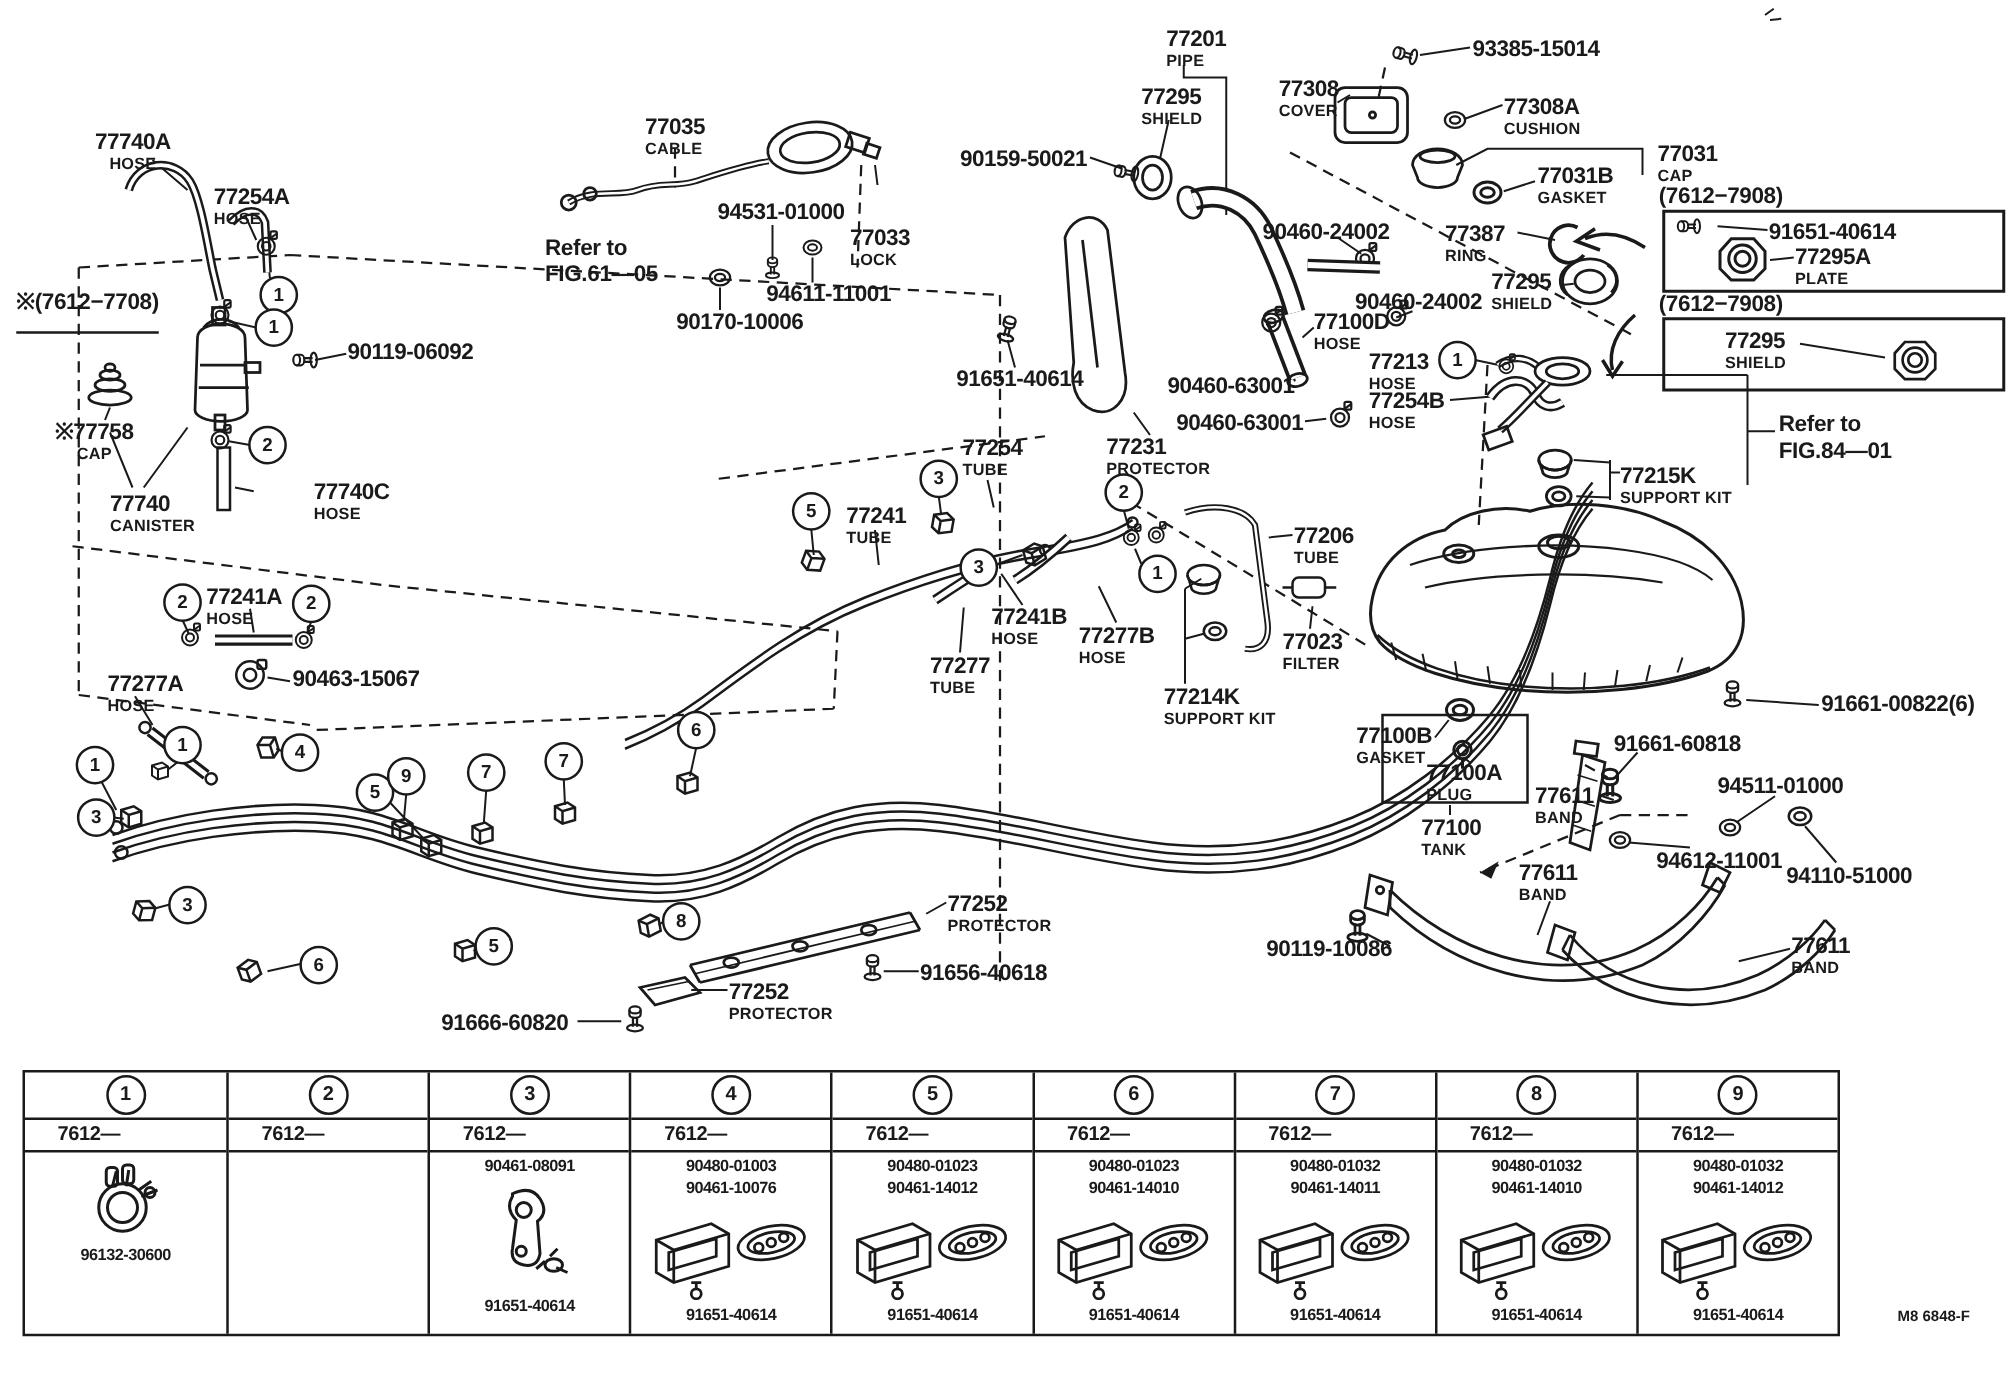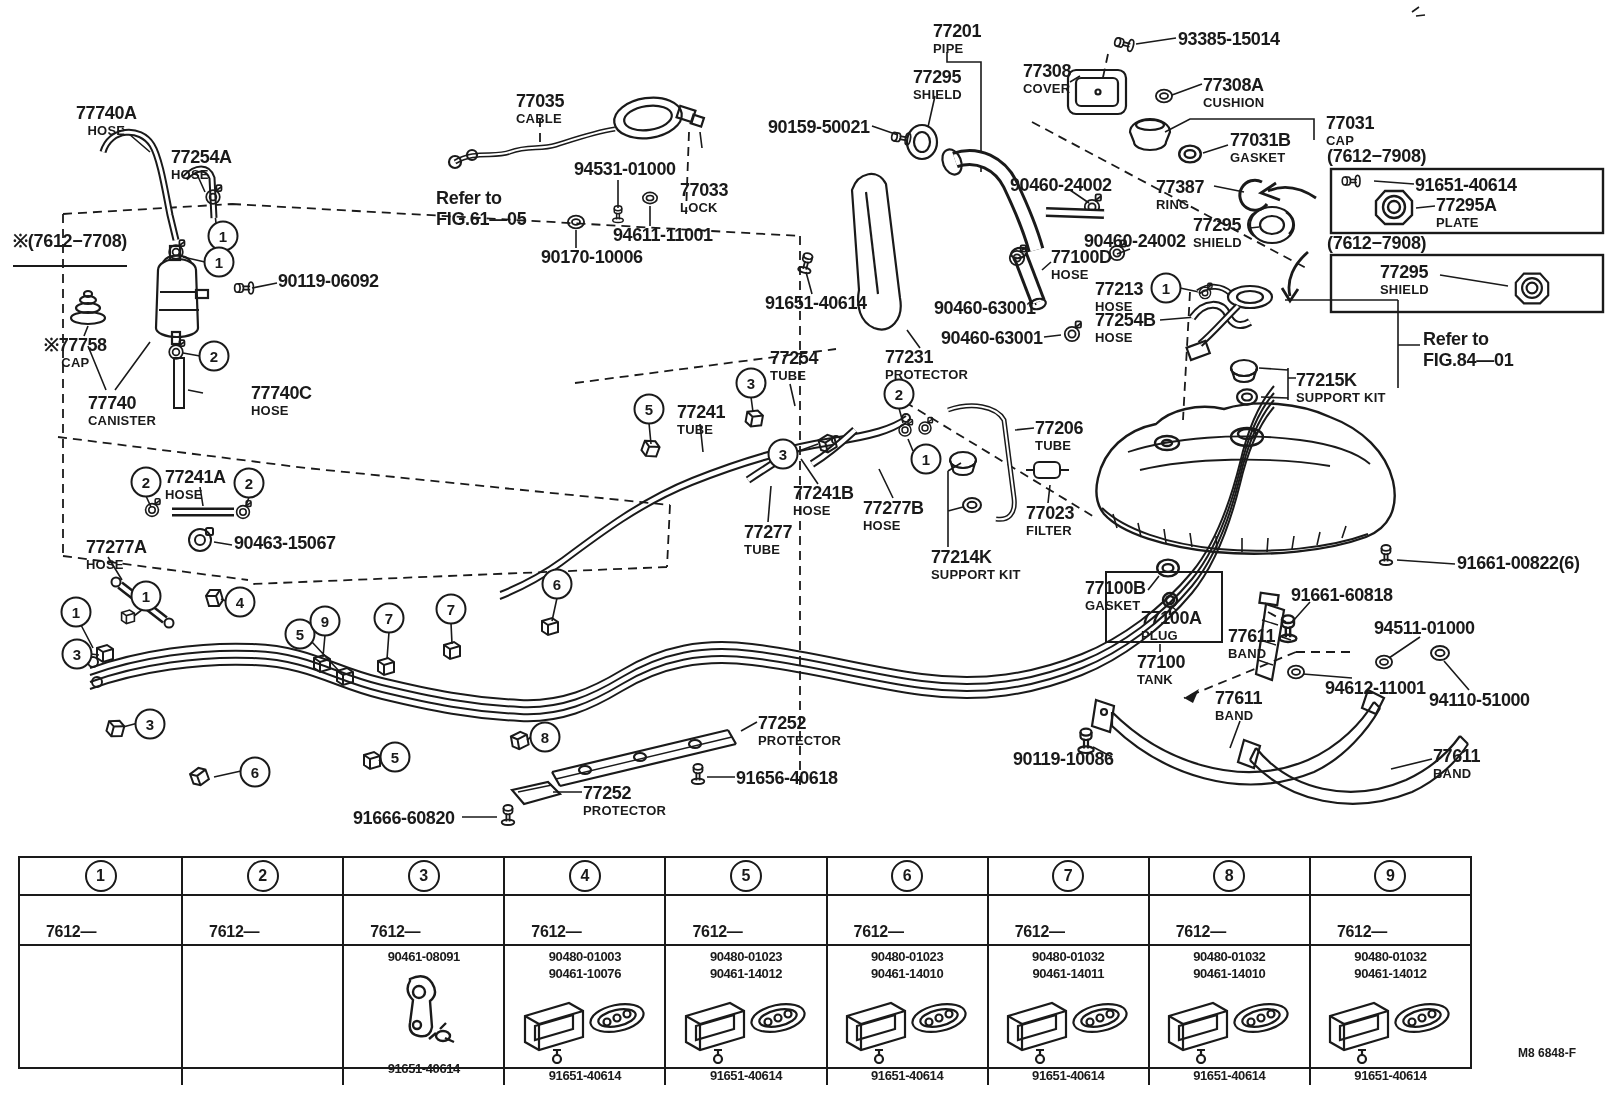--- a/index.html
+++ b/index.html
@@ -18,21 +18,21 @@
   .figcode{position:absolute;left:1518px;top:1046px;font-weight:700;font-size:12px;z-index:3;}
   
   .ptable{position:absolute;left:18px;top:856px;width:1450px;height:209px;border:2.5px solid #1a1a1a;
           display:grid;grid-template-columns:repeat(9,1fr);z-index:3;background:#fff;}
   .pcol{display:flex;flex-direction:column;border-left:2px solid #1a1a1a;min-width:0;}
   .pcol:first-child{border-left:none;}
   .pc-head{height:36px;border-bottom:2px solid #1a1a1a;display:flex;align-items:center;justify-content:center;}
   .circ2{width:28px;height:28px;border:2.5px solid #1a1a1a;border-radius:50%;display:flex;align-items:center;
          justify-content:center;font-weight:700;font-size:16px;}
   .pc-period{height:24px;border-bottom:2px solid #1a1a1a;display:flex;align-items:center;
-             padding-left:26px;font-weight:700;font-size:16px;letter-spacing:-0.3px;margin-top:24px;}
+             padding-left:26px;font-weight:700;font-size:16px;letter-spacing:-0.3px;}
   .pc-body{flex:1;display:flex;flex-direction:column;align-items:center;justify-content:flex-start;
            padding-top:3px;font-weight:700;font-size:13px;letter-spacing:-0.4px;overflow:hidden;}
   .pc-body .pl{line-height:1.3;}
   .pc-body .glyph{margin:1px 0;}
 </style>
 </head>
 <body>
 
 <div id="stage">
 
@@ -310,20 +310,32 @@
   </svg>
 
   <div class="figcode">M8 6848-F</div>
 
   <div class="ptable" id="ptable">
       <div class="pcol">
         <div class="pc-head">
           <div class="circ2">1</div>
         </div>
         <div class="pc-period">7612—</div>
+        <div class="pc-body">
+          <span class="glyph"><svg width="72" height="66" viewBox="0 0 72 66" fill="none" stroke="#1a1a1a" stroke-width="2.4">
+              <circle cx="33" cy="40" r="19"></circle>
+              <circle cx="33" cy="40" r="12"></circle>
+              <rect x="20" y="8" width="9" height="15" rx="3"></rect>
+              <rect x="33" y="6" width="9" height="15" rx="3"></rect>
+              <path d="M25,23 l3,-12 m8,12 l2,-13"></path>
+              <path d="M46,26 l10,-7 m-8,12 l13,-5"></path>
+              <circle cx="55" cy="28" r="4"></circle>
+            </svg></span>
+          <div class="pl">96132-30600</div>
+        </div>
       </div>
       <div class="pcol">
         <div class="pc-head">
           <div class="circ2">2</div>
         </div>
         <div class="pc-period">7612—</div>
       </div>
       <div class="pcol">
         <div class="pc-head">
           <div class="circ2">3</div>

